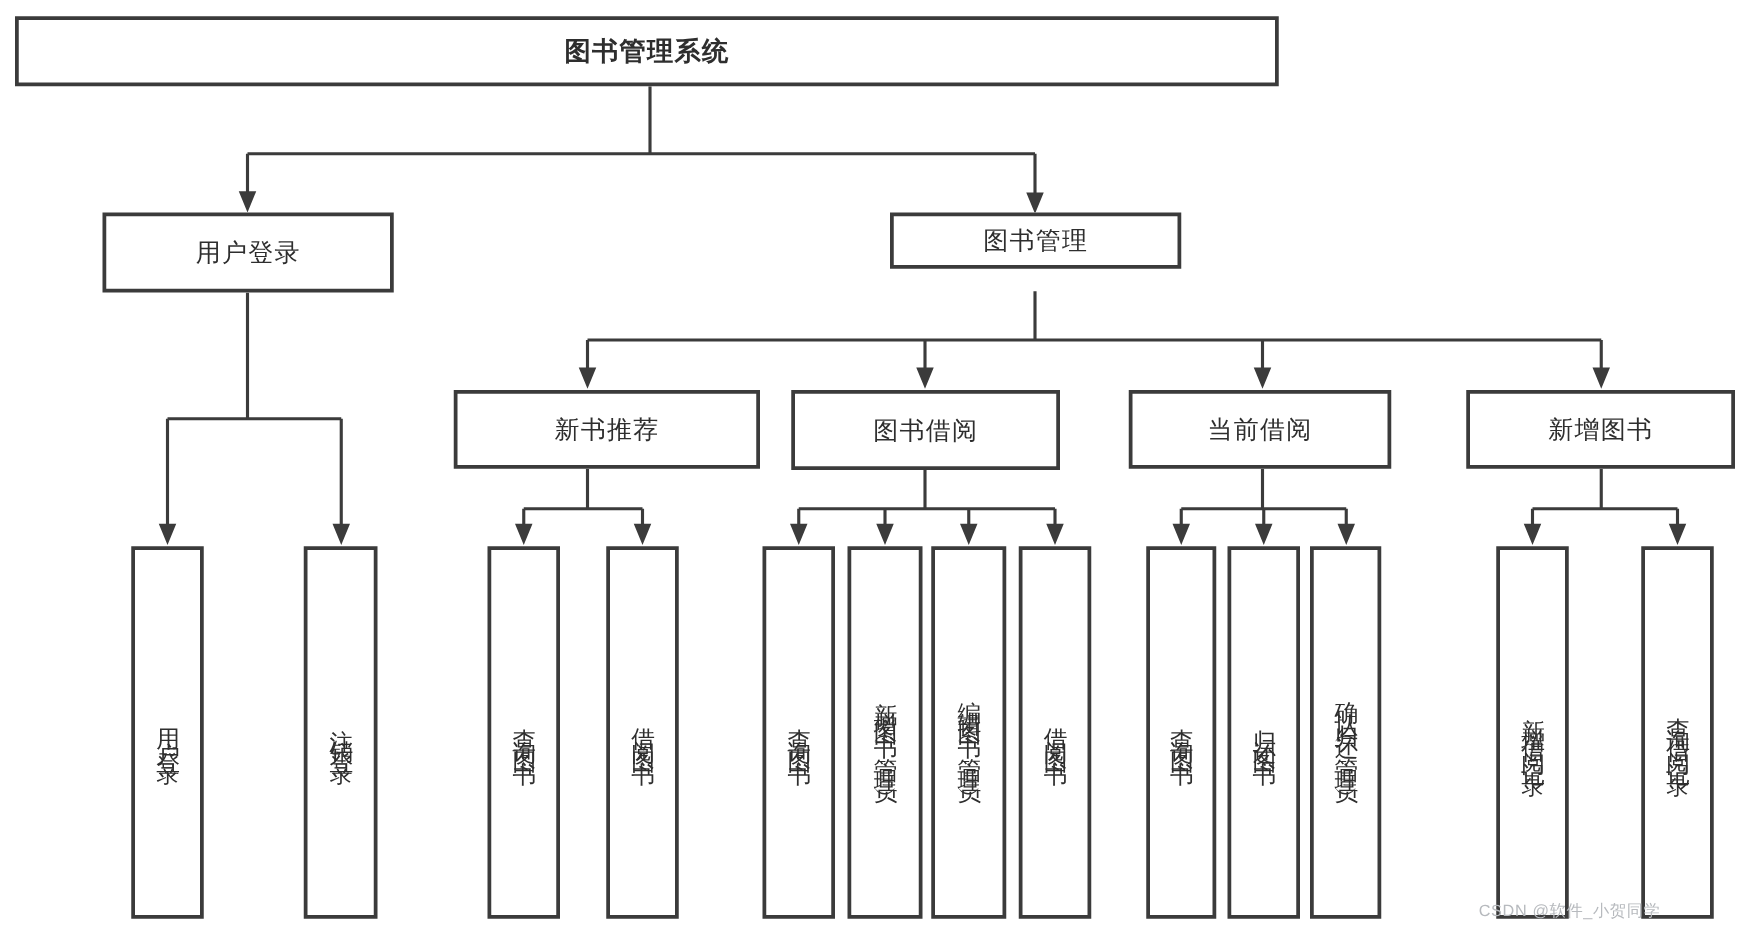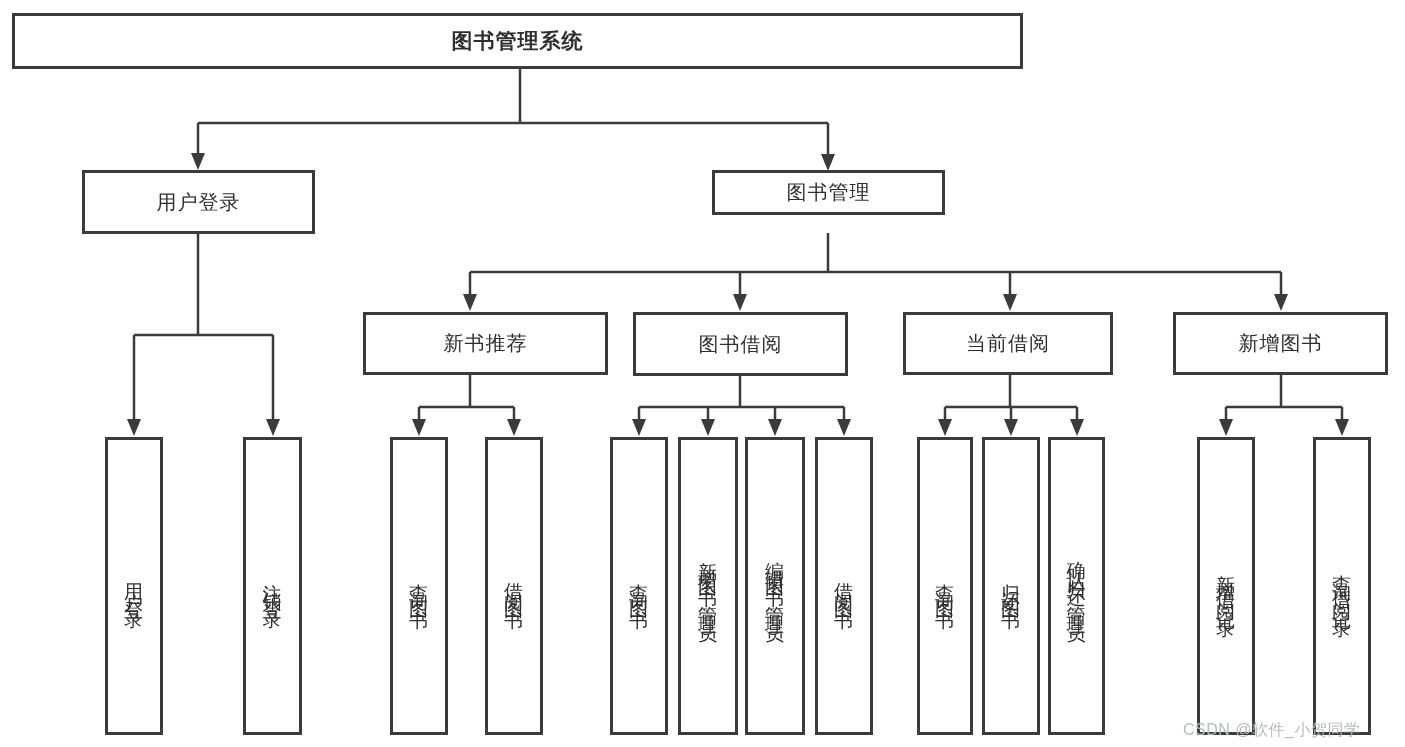--- a/index.html
+++ b/index.html
@@ -43,21 +43,21 @@
     text-orientation:mixed;
     font-size:19px;
     letter-spacing:9px;
     line-height:1;
     white-space:normal;
   }
   .watermark{
     position:absolute;
     left:1183px;
     top:720px;
-    font-size:16px;
+    font-size:13px;
     color:var(--watermark);
     letter-spacing:0.5px;
     z-index:3;
     white-space:nowrap;
   }
 </style>
 </head>
 <body>
 
 <div class="canvas">

